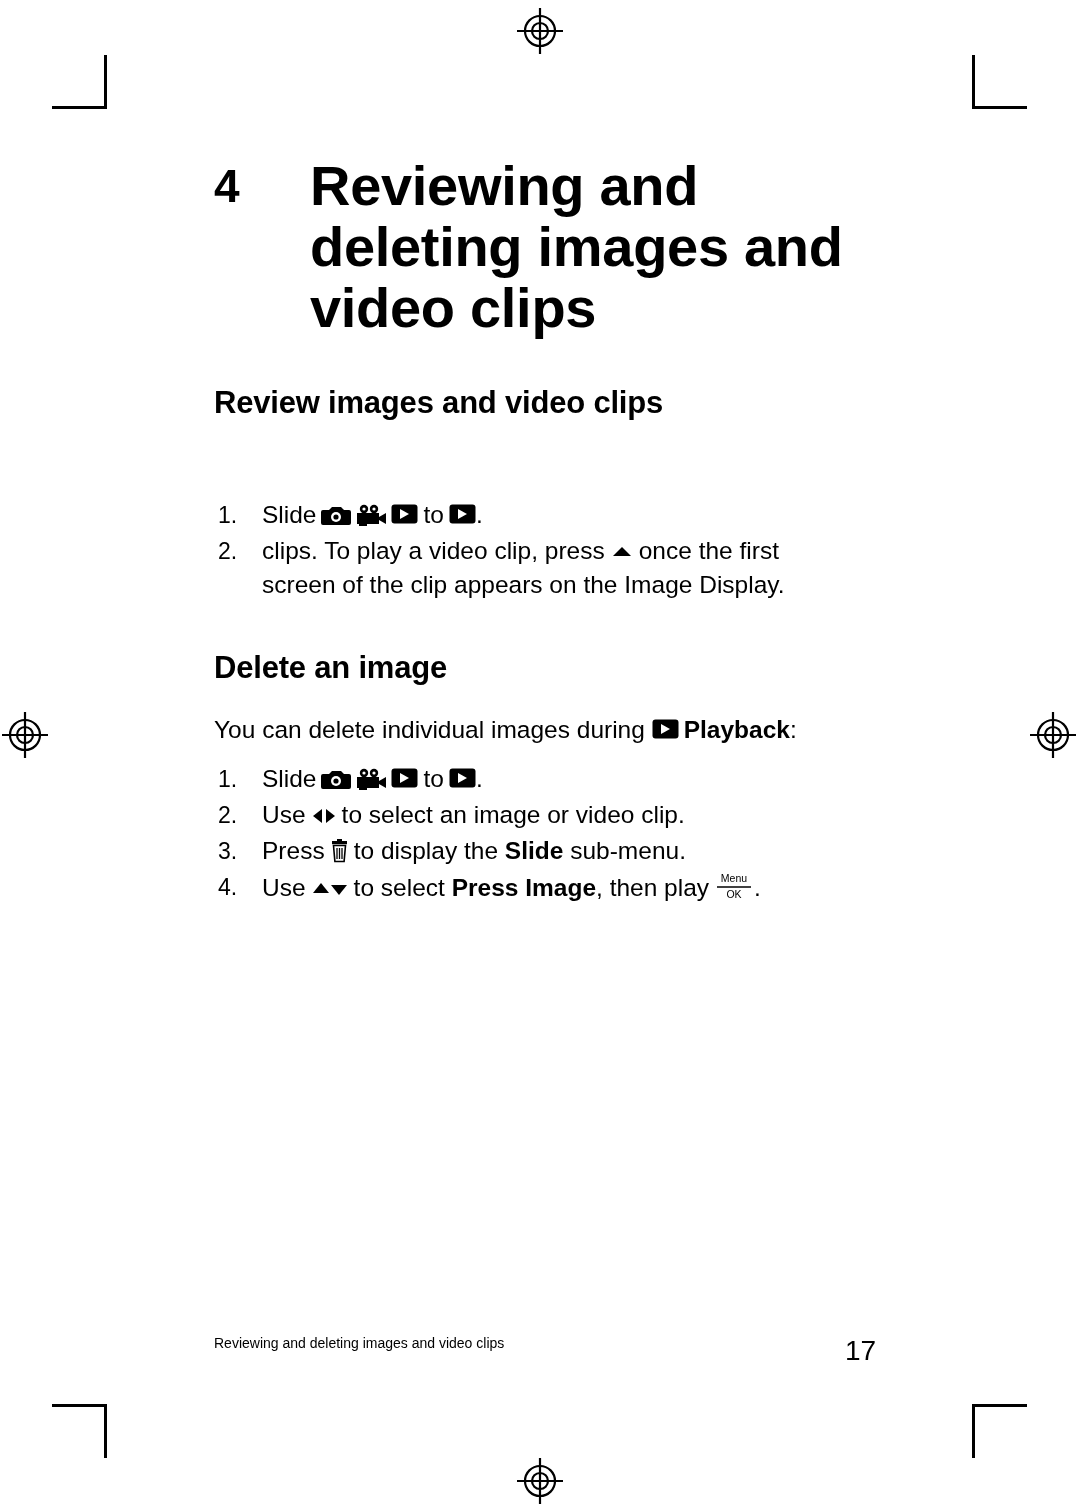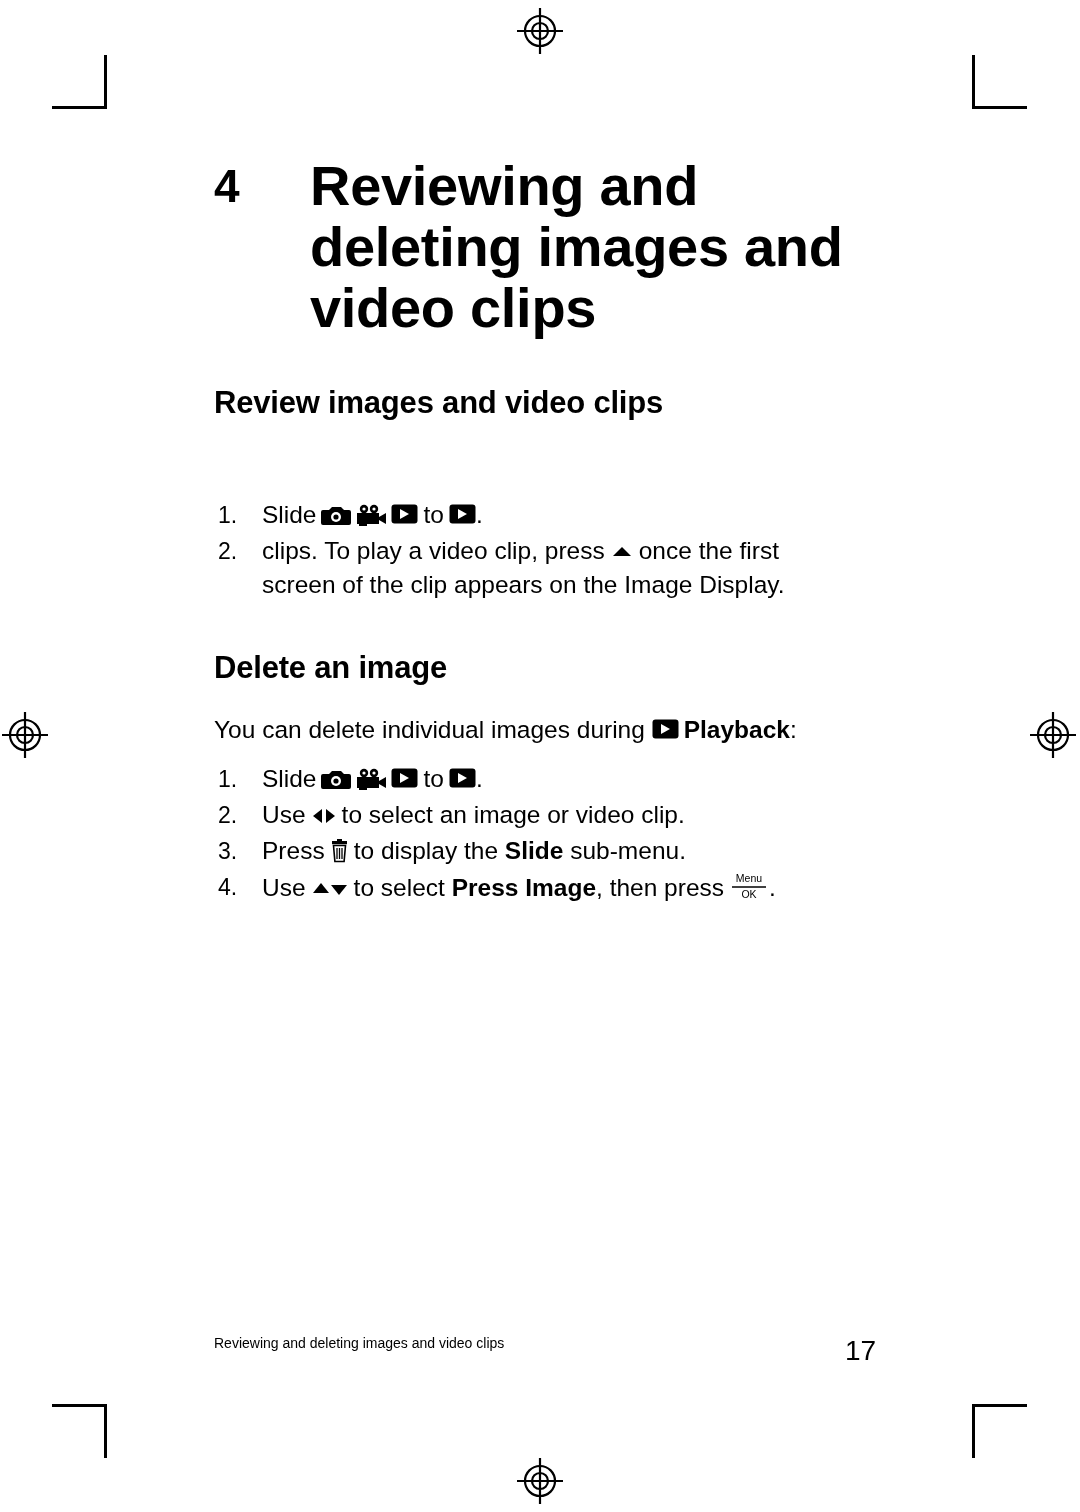--- a/index.html
+++ b/index.html
@@ -284,21 +284,21 @@
               <line x1="12" y1="9" x2="12" y2="20" stroke="#000" stroke-width="1.3"></line>
             </svg></span><span class="ic-gap"></span><span>to display the </span><b>Slide</b><span> sub-menu.</span>
       </span>
     </li>
     <li>
       <span class="num">4.</span>
       <span class="ln">
         <span>Use</span><span class="ic-gap"></span><span class="ic" style="vertical-align:-3px;"><svg width="38" height="20" viewBox="0 0 38 20">
               <polygon points="2,14 18,14 10,4" fill="#000"></polygon>
               <polygon points="20,6 36,6 28,16" fill="#000"></polygon>
-            </svg></span><span class="ic-gap"></span><span>to select </span><b>Press Image</b><span>, then press</span><span class="ic-gap"></span><span class="ic" style="vertical-align:-6px;"><svg width="40" height="32" viewBox="0 0 40 32">
+            </svg></span><span class="ic-gap"></span><span>to select </span><b>Press Image</b><span>, then play</span><span class="ic-gap"></span><span class="ic" style="vertical-align:-6px;"><svg width="40" height="32" viewBox="0 0 40 32">
           <text x="20" y="12" font-family="Liberation Sans, sans-serif" font-size="10.5" text-anchor="middle" fill="#000">Menu</text>
           <line x1="3" y1="17" x2="37" y2="17" stroke="#000" stroke-width="1.6"></line>
           <text x="20" y="28" font-family="Liberation Sans, sans-serif" font-size="10.5" text-anchor="middle" fill="#000">OK</text>
         </svg></span><span>.</span>
       </span>
     </li>
   </ol>
 
   <div class="footer-text">Reviewing and deleting images and video clips</div>
   <div class="footer-page">17</div>

